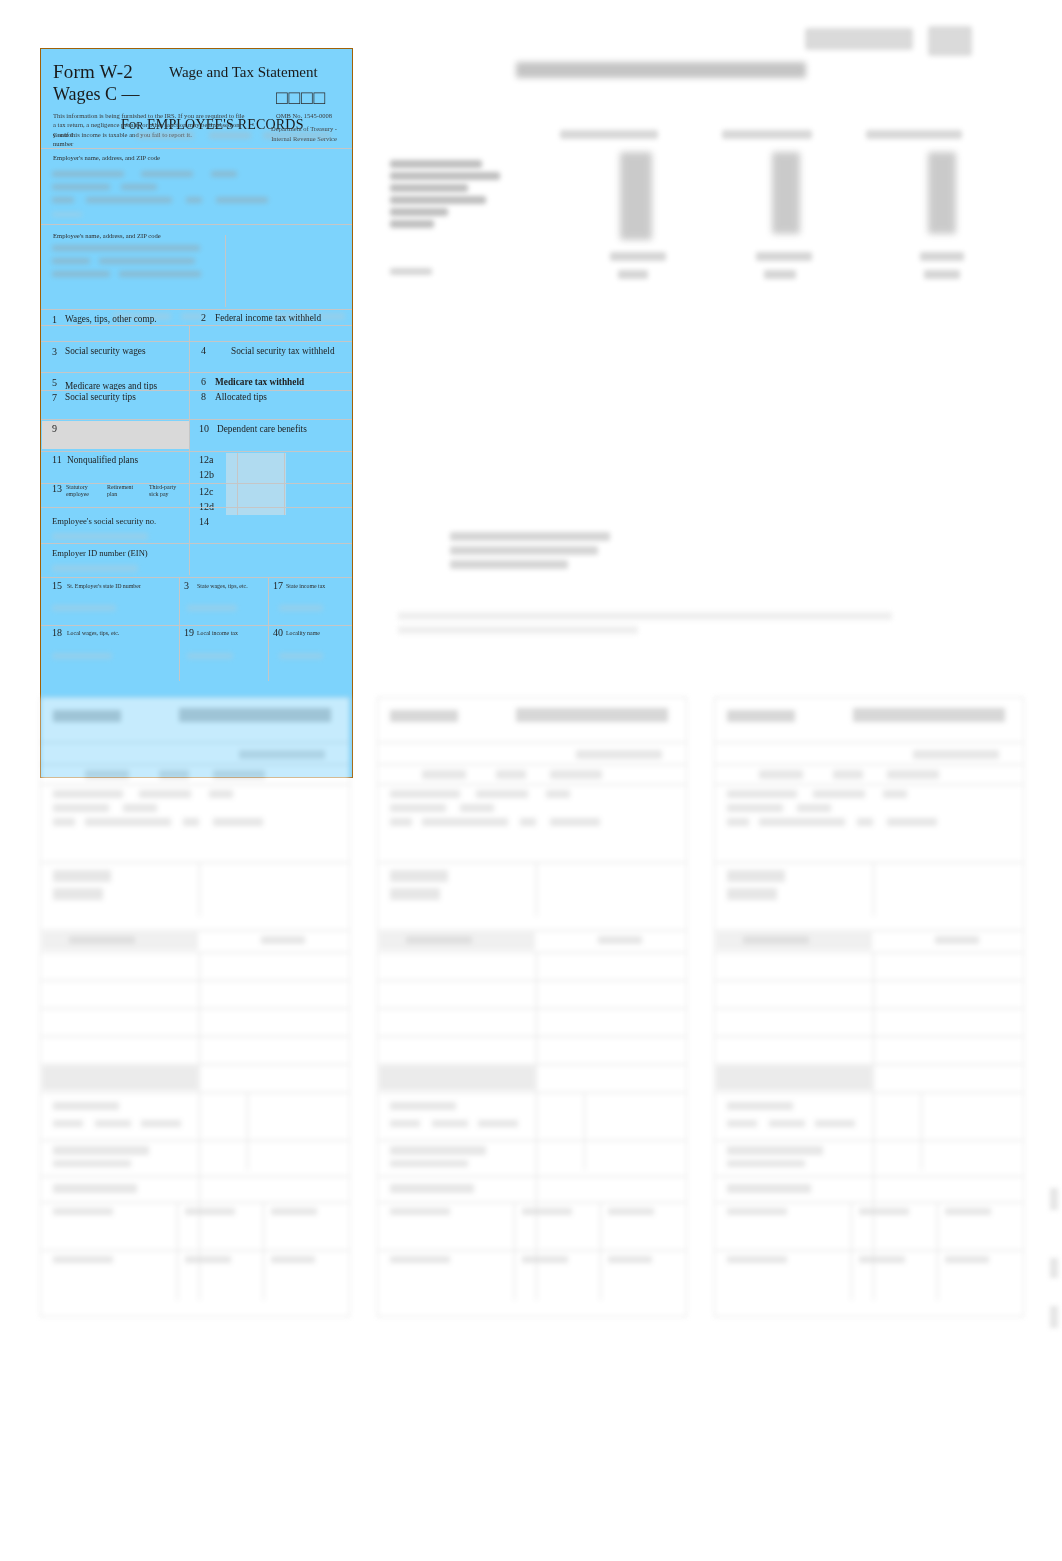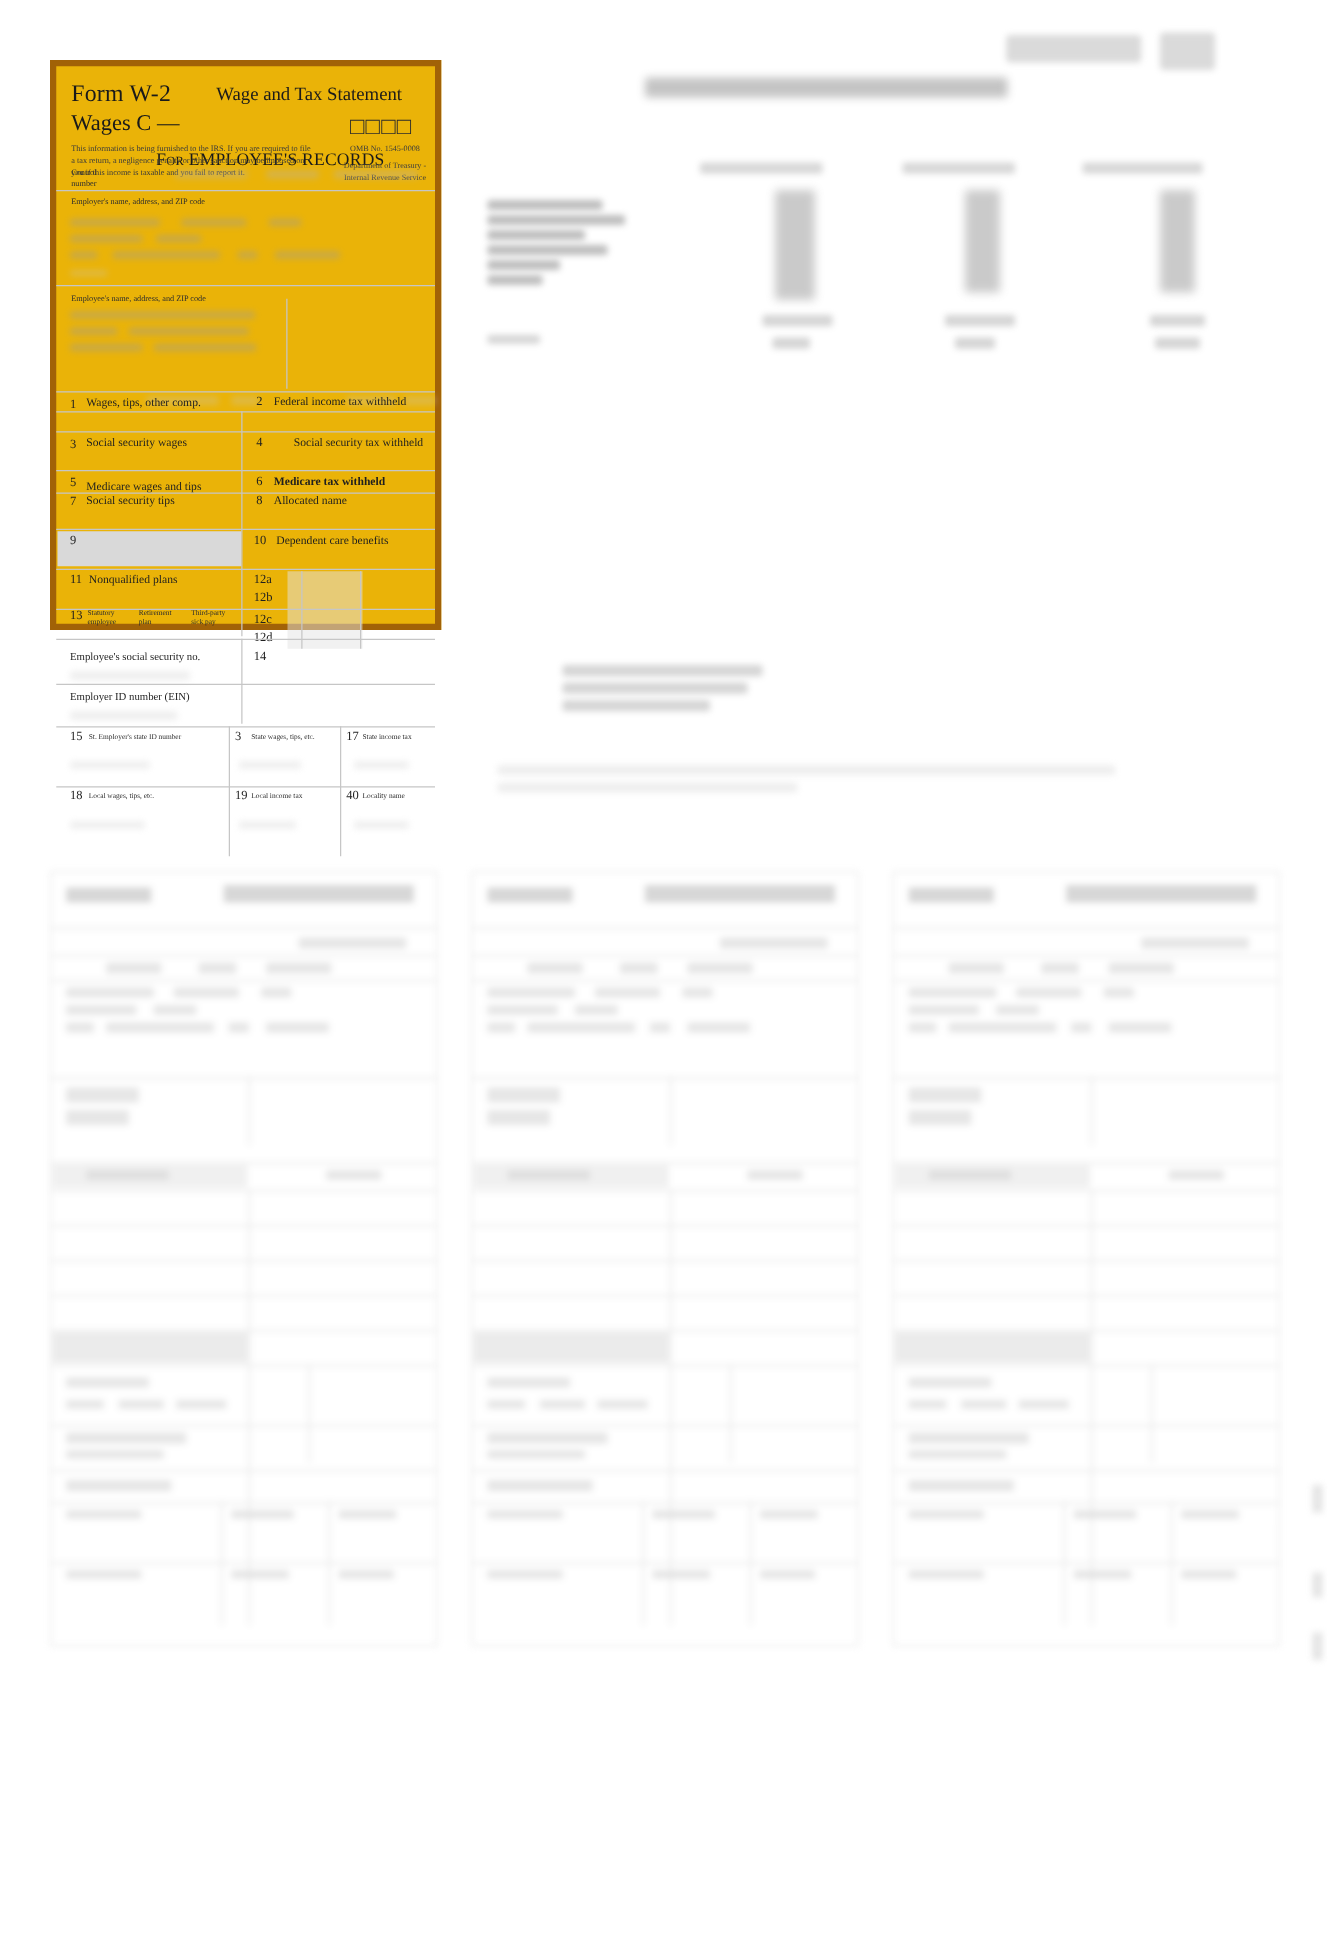--- a/index.html
+++ b/index.html
@@ -15,23 +15,23 @@
     height:1561px;
     background:#ffffff;
     overflow:hidden;
   }
 
   
   .abs{position:absolute;}
 
   
   #w2-main{
-    left:40px;top:48px;width:313px;height:456px;
-    border:5px solid #a16207;
-    background:#eab308;
+    left:40px;top:48px;width:313px;height:730px;
+    border:1px solid #a16207;
+    background:#7dd3fc;
     box-sizing:border-box;
   }
   .hdr-formno{
     left:12px;top:12px;
     font-size:19px;letter-spacing:.2px;
   }
   .hdr-copy{
     left:12px;top:35px;
     font-size:18px;
   }
@@ -246,21 +246,21 @@
     <div class="boxnum" style="left:11px;top:328px;">5</div>
     <div class="boxtxt" style="left:24px;top:332px;">Medicare wages and tips</div>
     <div class="boxnum" style="left:160px;top:327px;">6</div>
     <div class="boxtxt" style="left:174px;top:328px;font-weight:bold;">Medicare tax withheld</div>
 
     <div class="hr" style="top:341px;"></div>
 
     <div class="boxnum" style="left:11px;top:343px;">7</div>
     <div class="boxtxt" style="left:24px;top:343px;">Social security tips</div>
     <div class="boxnum" style="left:160px;top:342px;">8</div>
-    <div class="boxtxt" style="left:174px;top:343px;">Allocated name</div>
+    <div class="boxtxt" style="left:174px;top:343px;">Allocated tips</div>
 
     <div class="hr" style="top:370px;"></div>
 
     <div class="shade" style="left:1px;top:372px;width:147px;height:28px;"></div>
     <div class="boxnum" style="left:11px;top:374px;">9</div>
     <div class="boxnum" style="left:158px;top:374px;">10</div>
     <div class="boxtxt" style="left:176px;top:375px;">Dependent care benefits</div>
 
     <div class="hr" style="top:402px;"></div>
 

